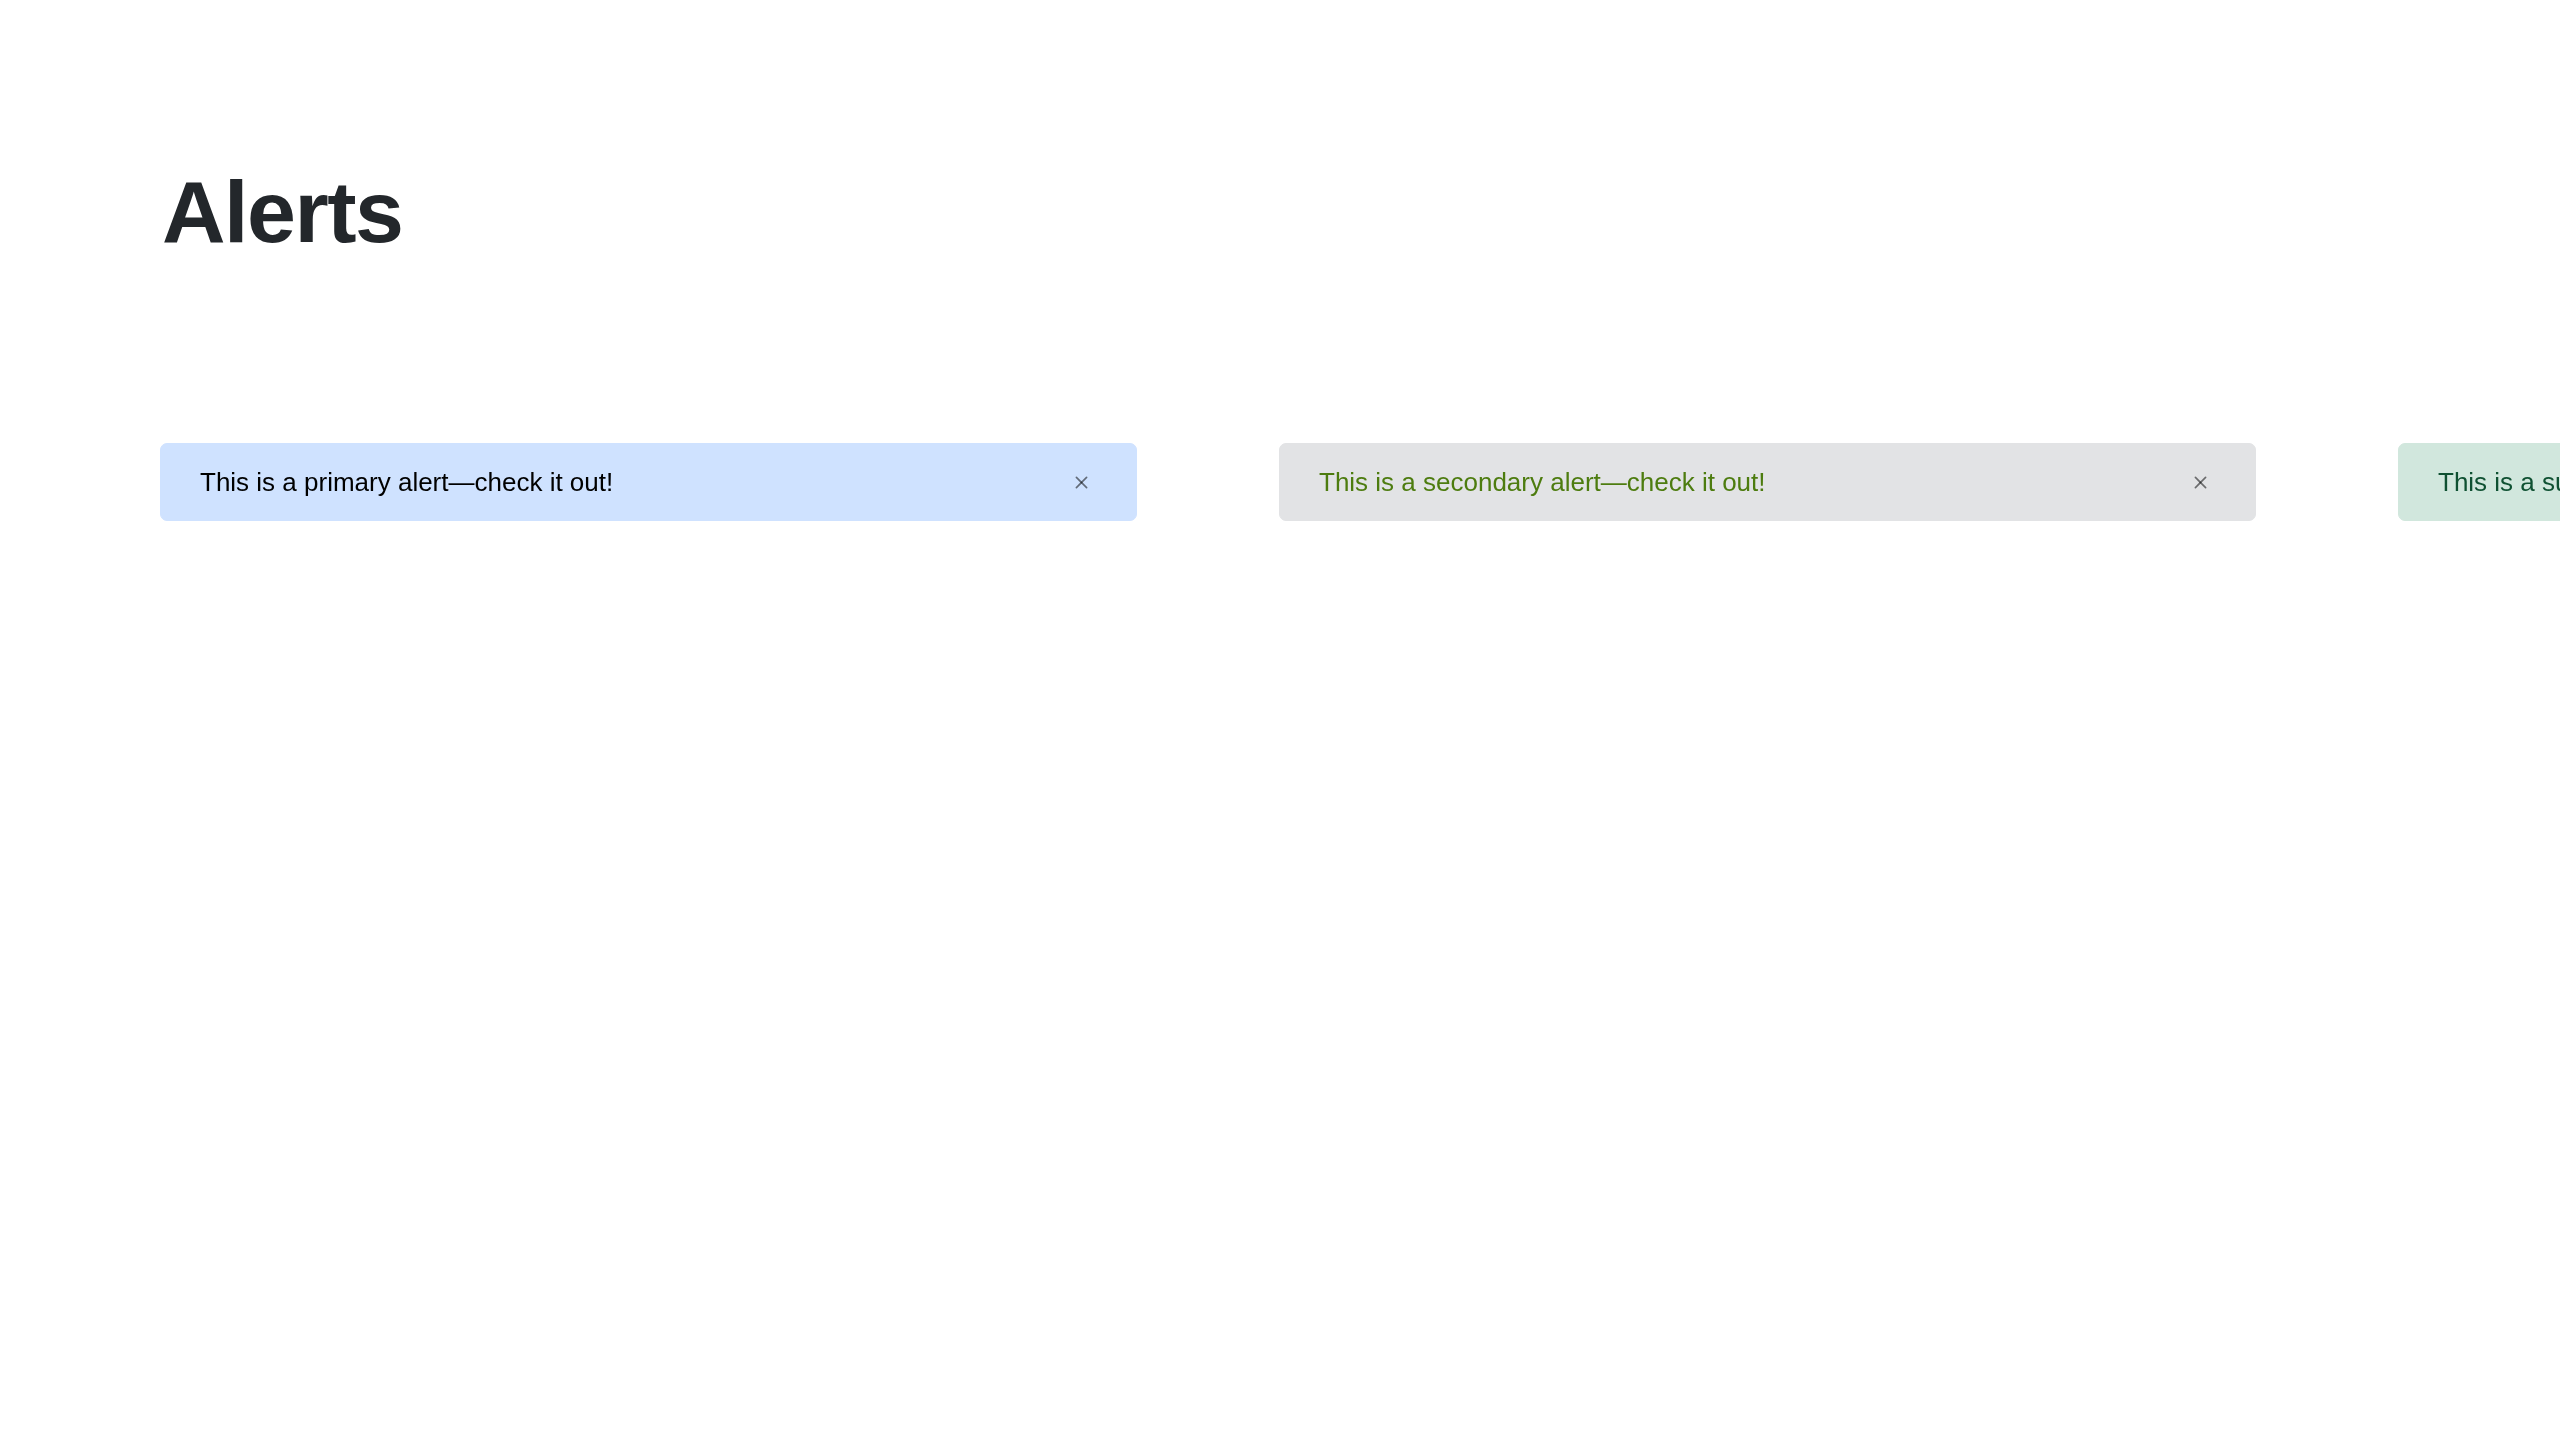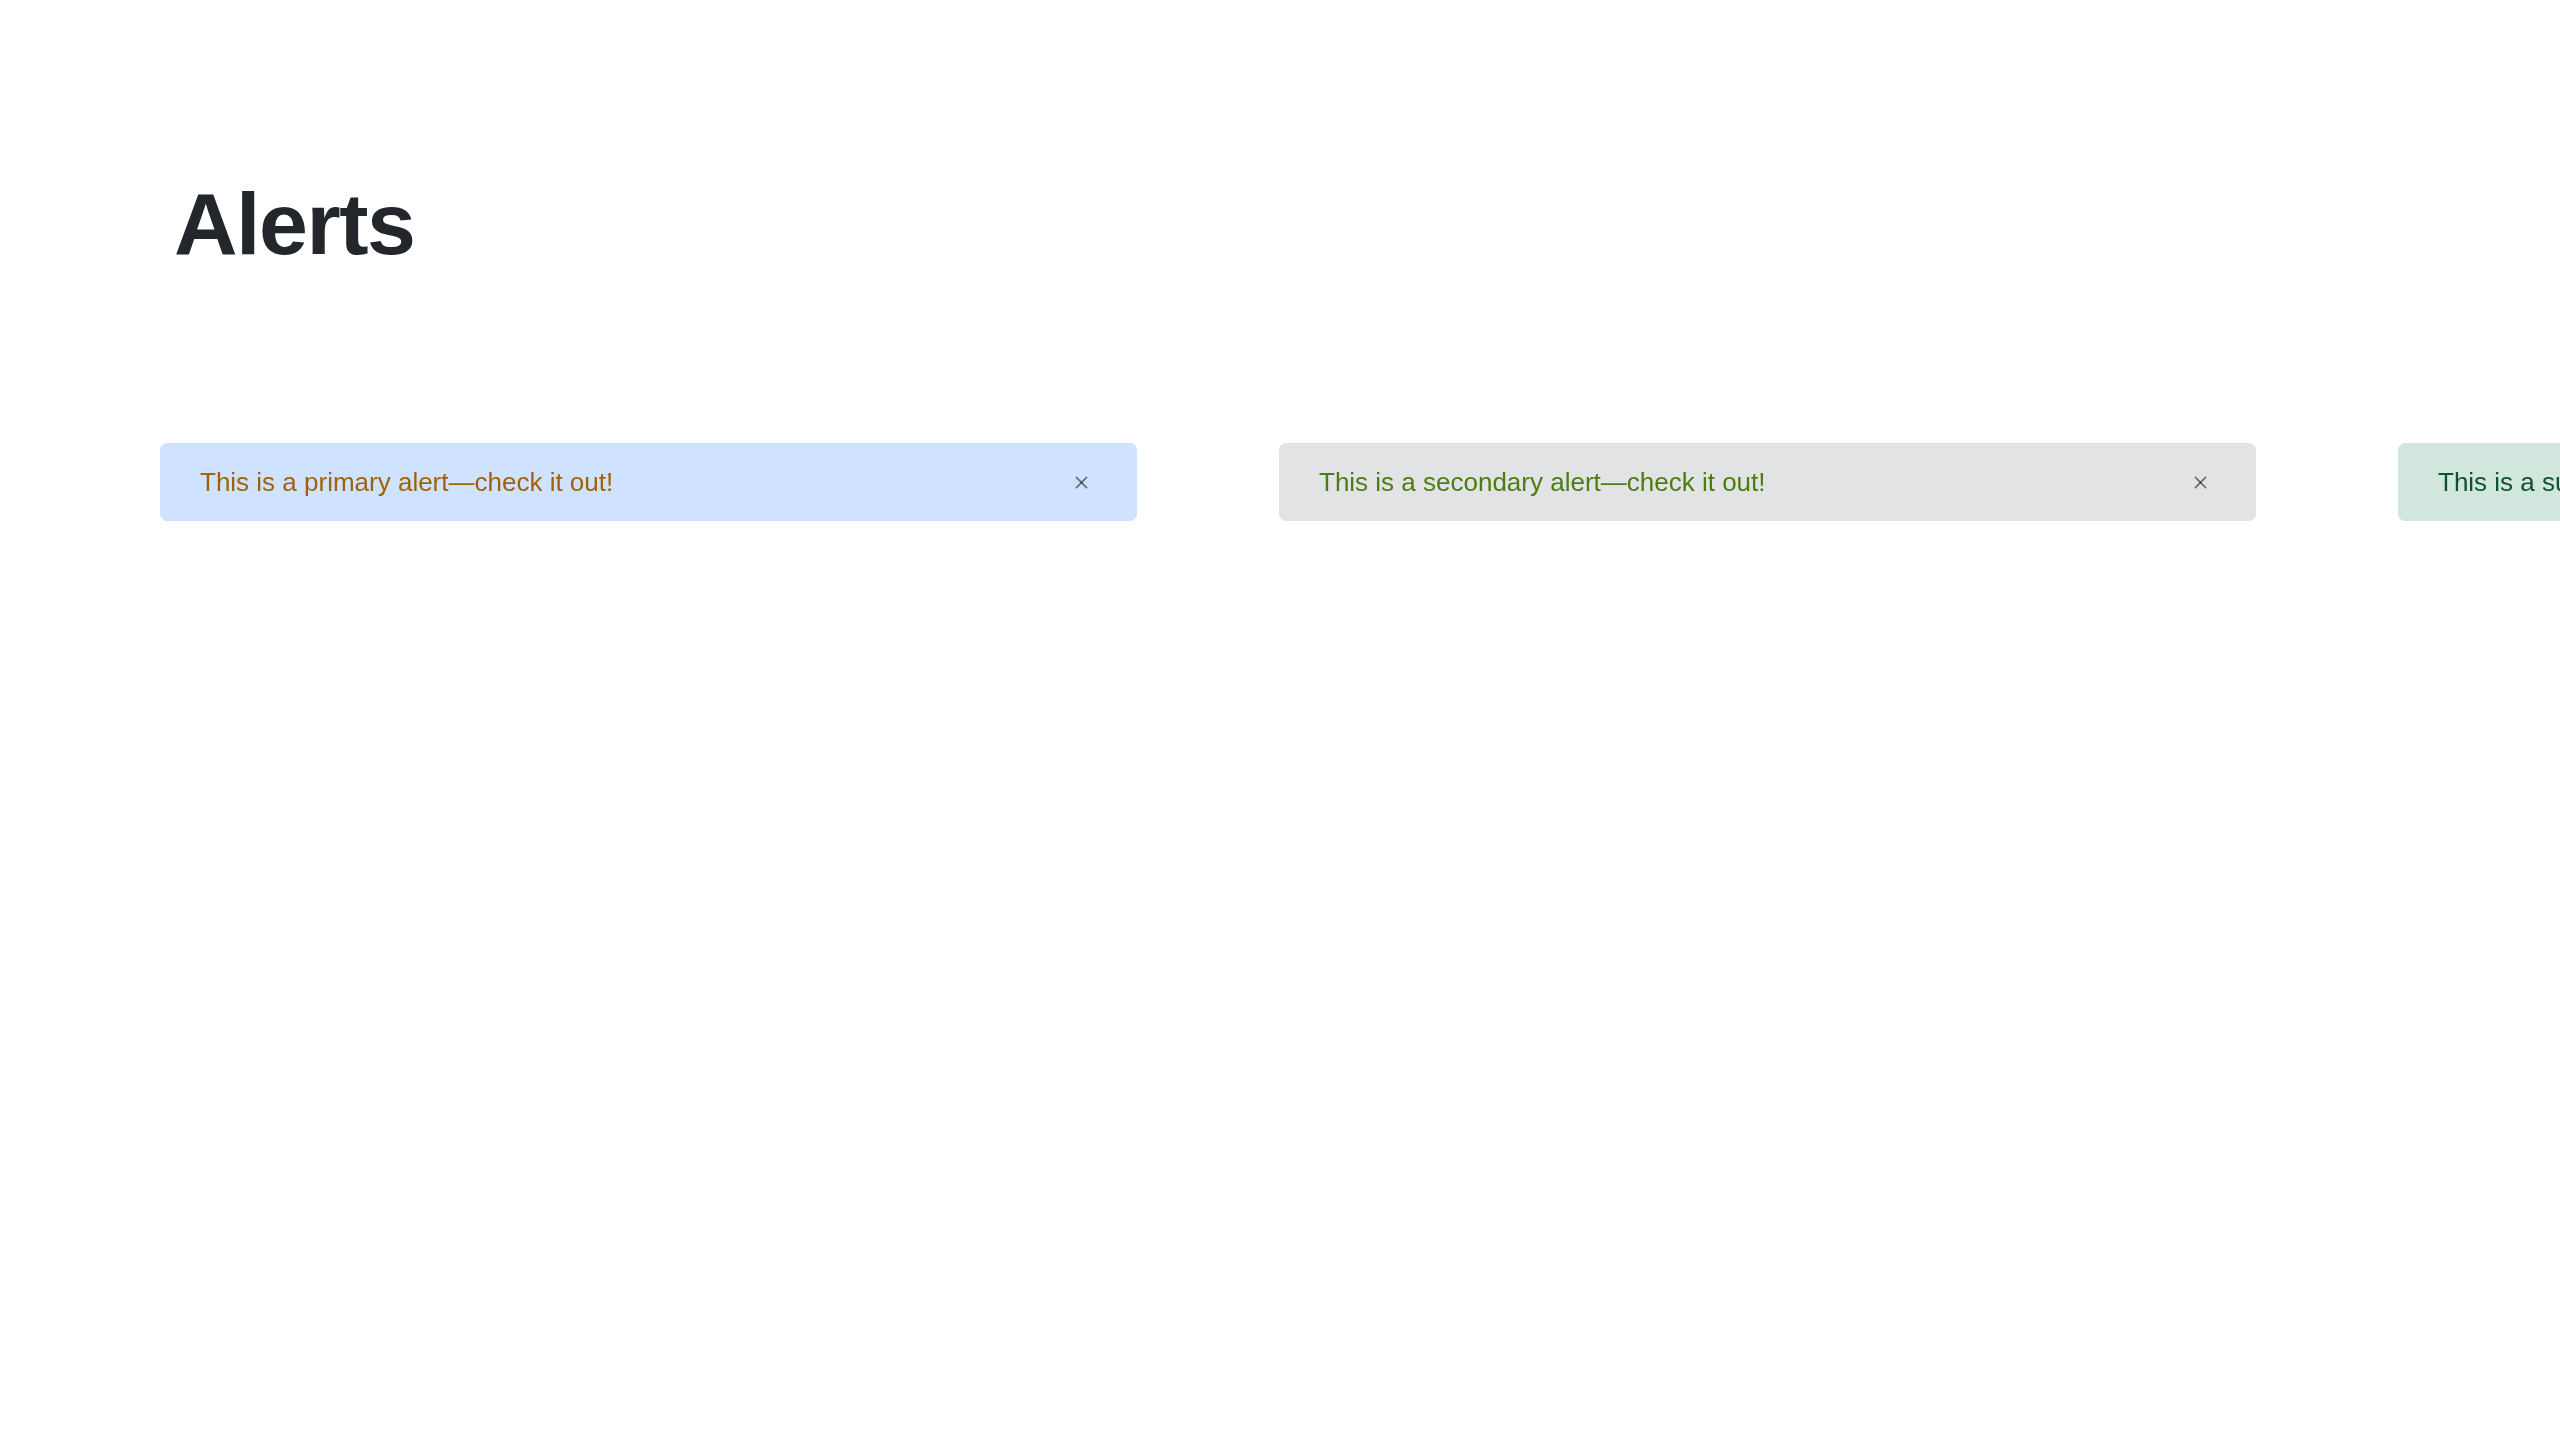--- a/index.html
+++ b/index.html
@@ -20,21 +20,21 @@
     height: 1440px;
     background: #ffffff;
     overflow: hidden;
   }
 
   
   .page-title {
     position: absolute;
     left: 158px;
     top: 160px;
-    margin: 16px;
+    margin: 4px;
     font-size: 88px;
     line-height: 96px;
     font-weight: 700;
     letter-spacing: -1.5px;
     color: #23272b;
     font-family: "Liberation Sans", sans-serif;
   }
 
   
   .alert-grid {
@@ -94,21 +94,21 @@
   }
   .btn-close .x-path {
     stroke: #000000;
     stroke-width: 1.6;
     stroke-linecap: round;
     opacity: 0.52;
   }
 
   
   .alert-primary   { background: #cfe2ff; border-color: #cfe2ff; }
-  .alert-primary   .alert-text { color: #a16207; }
+  .alert-primary   .alert-text { color: #000000; }
 
   .alert-secondary { background: #e2e3e5; border-color: #e2e3e5; }
   .alert-secondary .alert-text { color: #4d7c0f; }
 
   .alert-success   { background: #d1e7dd; border-color: #d1e7dd; }
   .alert-success   .alert-text { color: #0f5132; }
 </style>
 </head>
 <body>
 

